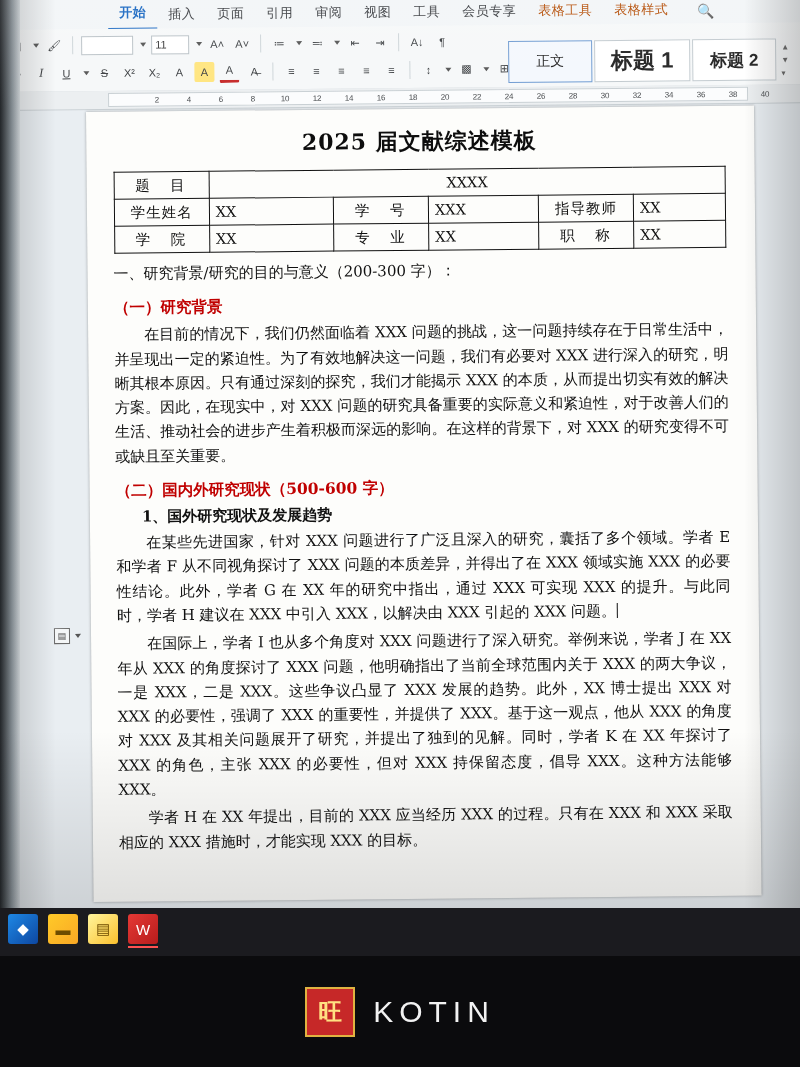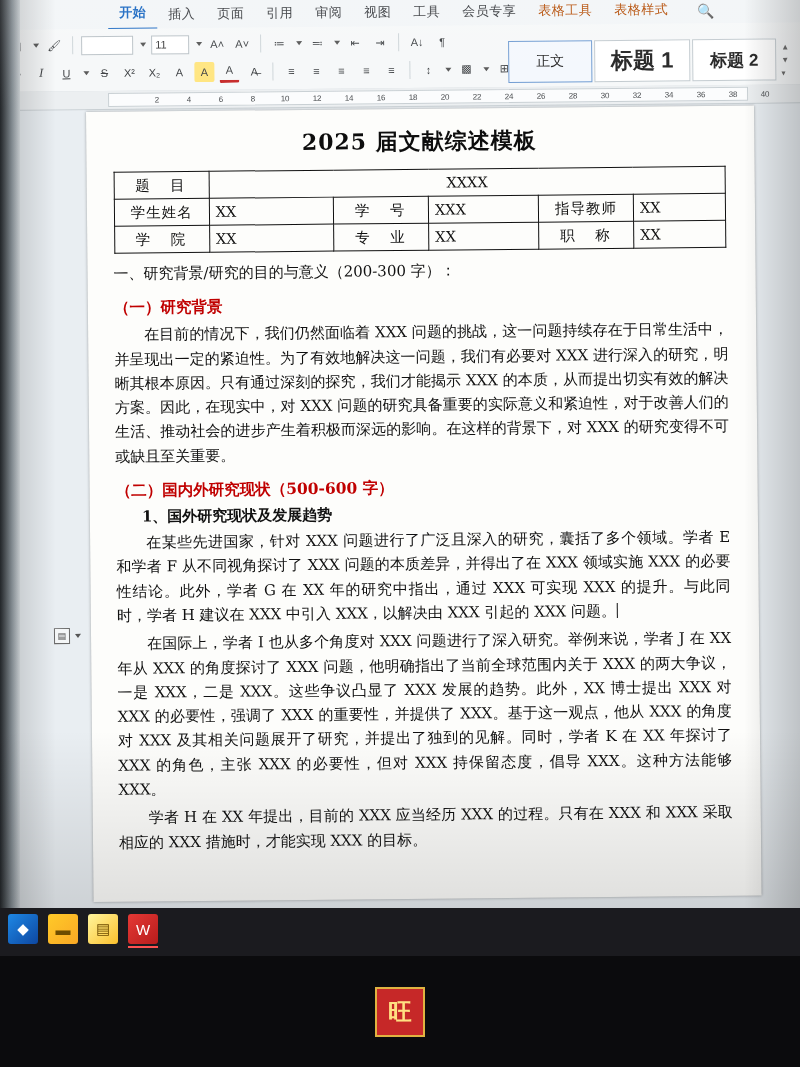--- a/index.html
+++ b/index.html
@@ -547,15 +547,16 @@
       <div class="tb-ico ico-note">▤</div>
       <div class="tb-ico ico-wps" style="position:relative;">
         <span>W</span>
         <span class="tb-active-underline"></span>
       </div>
     </div>
   </div>
 
   <div class="brand-band">
     <div class="brand-seal">旺</div>
+    <div class="brand-text">KOTIN</div>
   </div>
 
 </div>
 
 </body></html>

